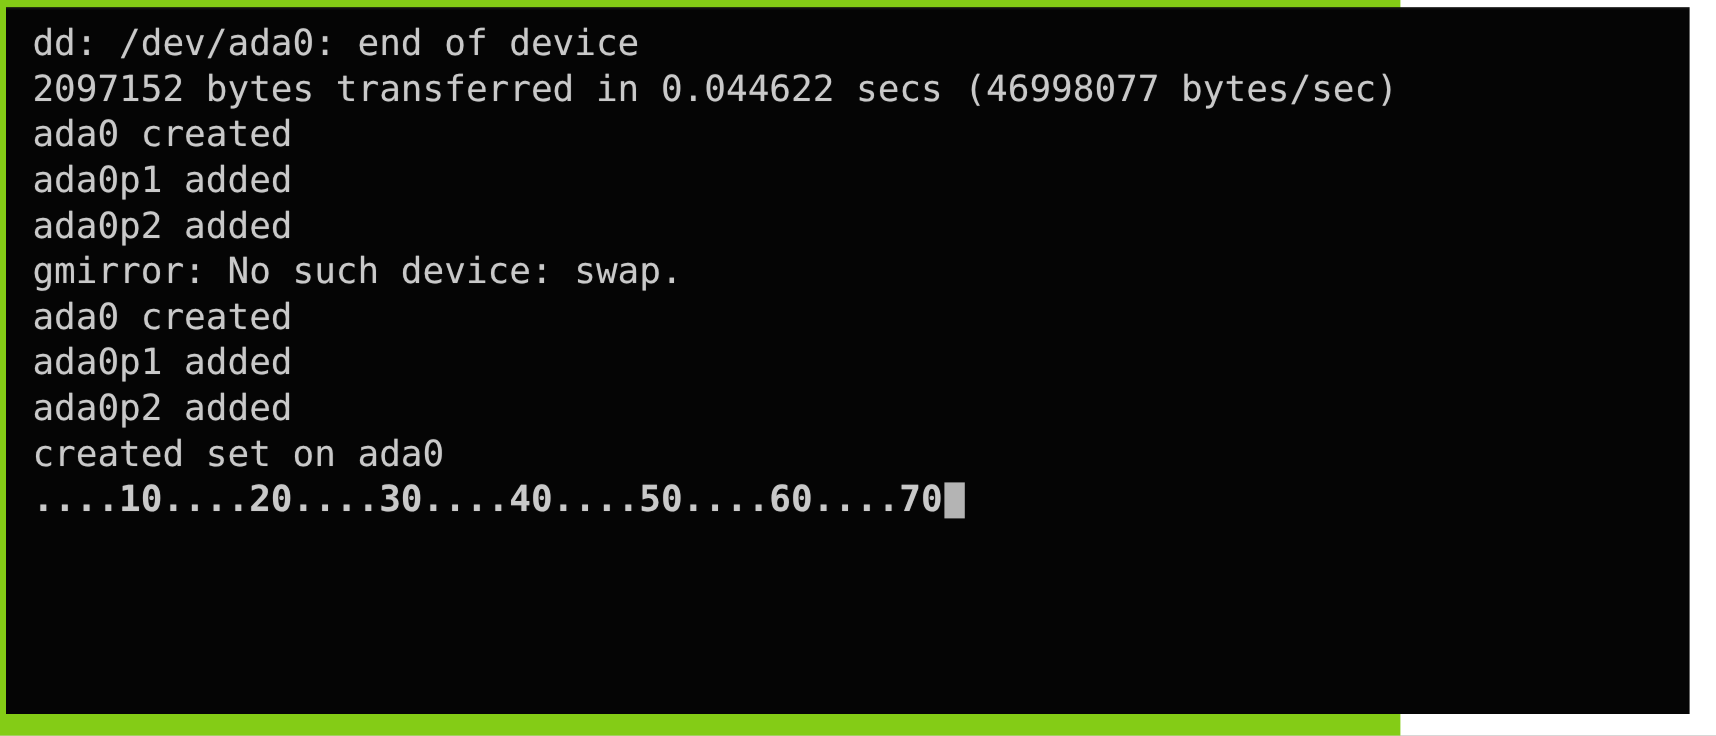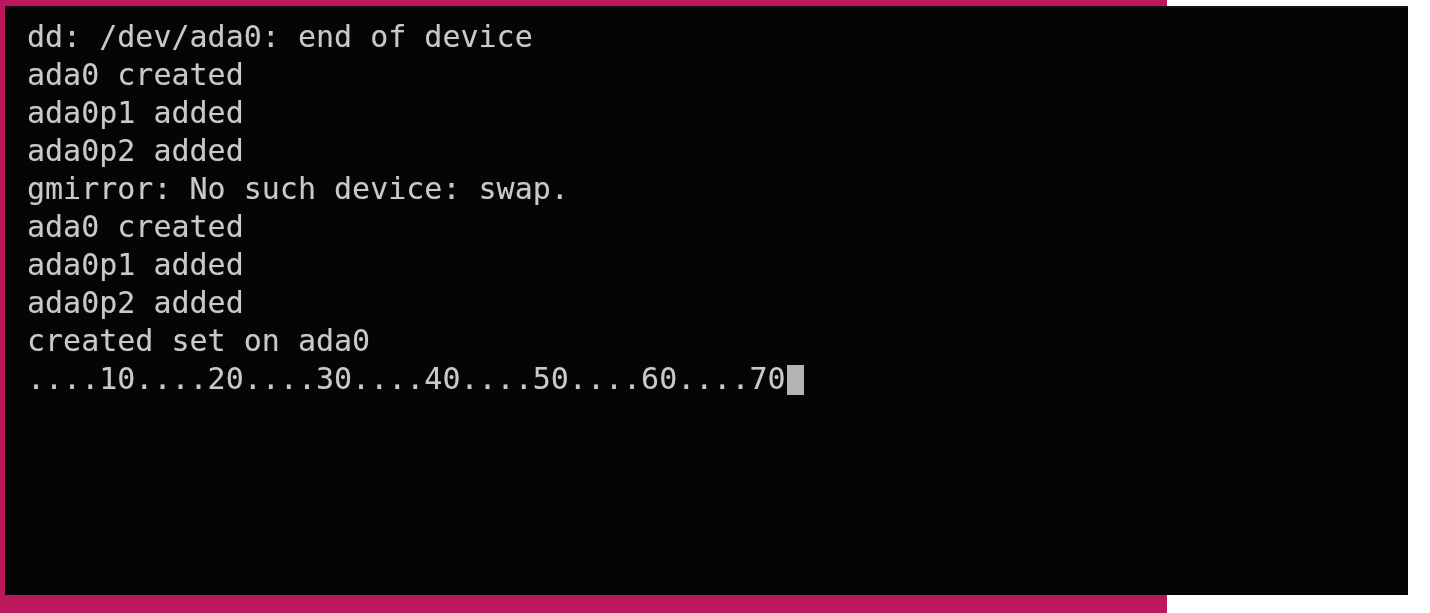--- a/index.html
+++ b/index.html
@@ -13,21 +13,21 @@
     height: 613px;
     overflow: hidden;
     font-family: "DejaVu Sans Mono", "Liberation Mono", monospace;
   }
 
   
   #screen {
     position: relative;
     width: 1167px;
     height: 613px;
-    background: #be185d;
+    background: #84cc16;
   }
 
   
   #terminal {
     position: absolute;
     left: 5px;
     top: 6px;
     width: 1403px;
     height: 589px;
     background: #050505;
@@ -53,40 +53,42 @@
     font-size: 30px;
     letter-spacing: 0px;
     color: #c9c9c9;
     white-space: pre;
     font-family: "DejaVu Sans Mono", "Liberation Mono", monospace;
     text-shadow: 0 0 1px rgba(200,200,200,0.35);
   }
 
   .tline.progress {
     position: relative;
+    font-weight: bold;
   }
 
   
   .cursor-block {
     display: inline-block;
     width: 17px;
     height: 30px;
     background: #b4b4b4;
     vertical-align: -6px;
     margin-left: 1px;
   }
 </style>
 </head>
 <body>
 
 <div id="screen">
 
   <div id="terminal">
 
     <span class="tline">dd: /dev/ada0: end of device</span>
+    <span class="tline">2097152 bytes transferred in 0.044622 secs (46998077 bytes/sec)</span>
     <span class="tline">ada0 created</span>
     <span class="tline">ada0p1 added</span>
     <span class="tline">ada0p2 added</span>
     <span class="tline">gmirror: No such device: swap.</span>
     <span class="tline">ada0 created</span>
     <span class="tline">ada0p1 added</span>
     <span class="tline">ada0p2 added</span>
     <span class="tline">created set on ada0</span>
 
     <span class="tline progress"><span>....10....20....30....40....50....60....70</span><span class="cursor-block"></span></span>

